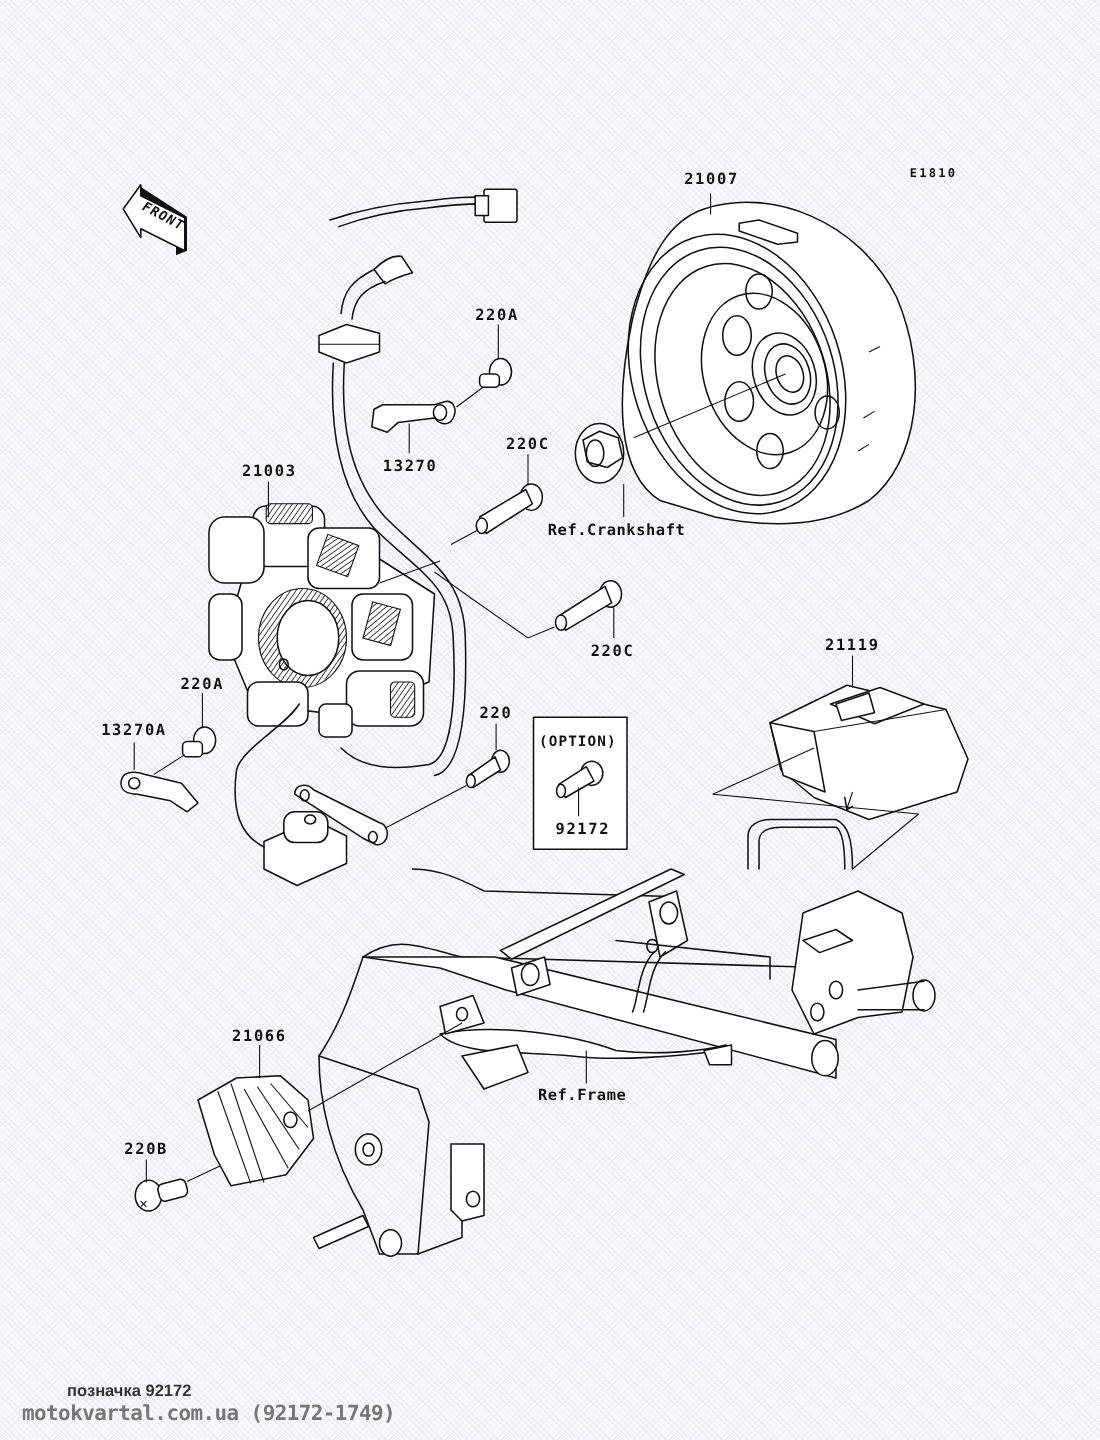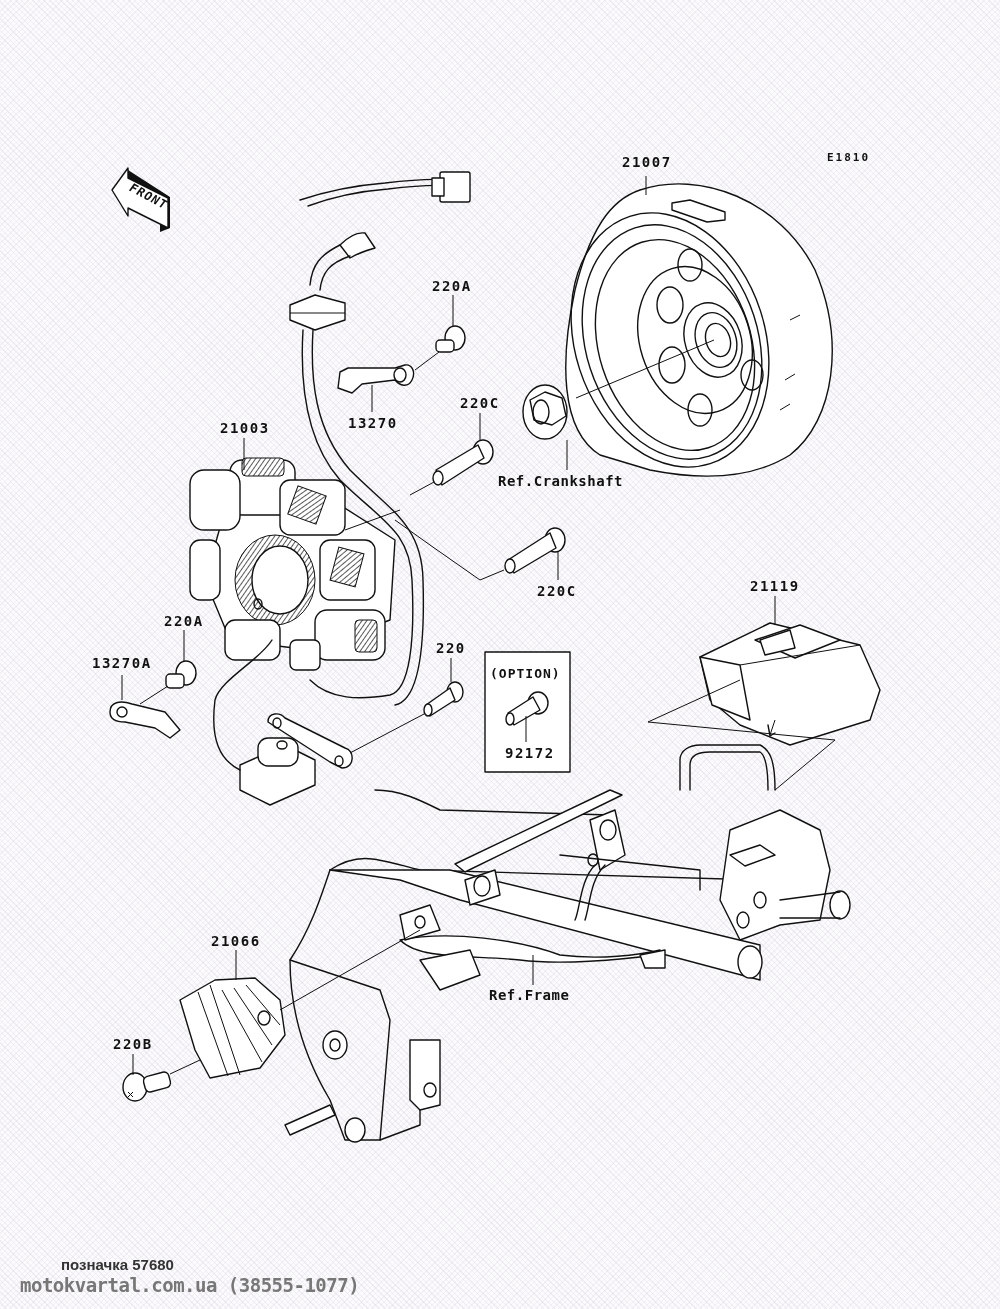--- a/index.html
+++ b/index.html
@@ -264,14 +264,14 @@
     <ellipse class="fillw" cx="135" cy="1087" rx="12" ry="14"></ellipse>
     <line class="thin" x1="128" y1="1092" x2="133" y2="1097"></line>
     <line class="thin" x1="128" y1="1097" x2="133" y2="1092"></line>
     <rect class="fillw" x="144" y="1074" width="26" height="16" rx="5" transform="rotate(-15 157 1082)"></rect>
     <line class="thin" x1="170" y1="1074" x2="200" y2="1060"></line>
   </g>
   <line class="thin" x1="133" y1="1054" x2="133" y2="1075"></line>
   <text class="lbl" x="113" y="1049">220B</text>
 </svg>
 
-<div class="footer footer-note">позначка 57680</div>
-<div class="footer footer-site">motokvartal.com.ua (38555-1077)</div>
+<div class="footer footer-note">позначка 92172</div>
+<div class="footer footer-site">motokvartal.com.ua (92172-1749)</div>
 
 </body></html>

